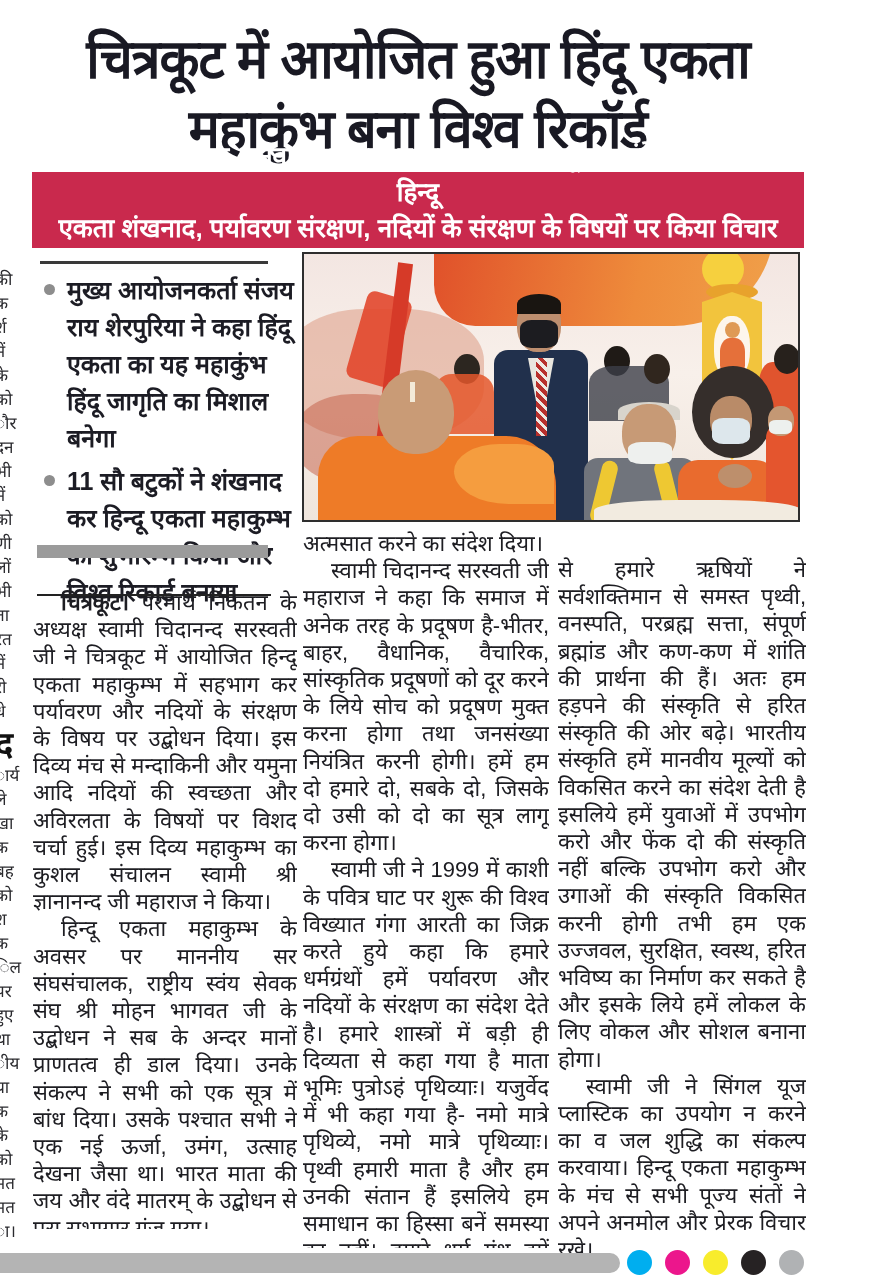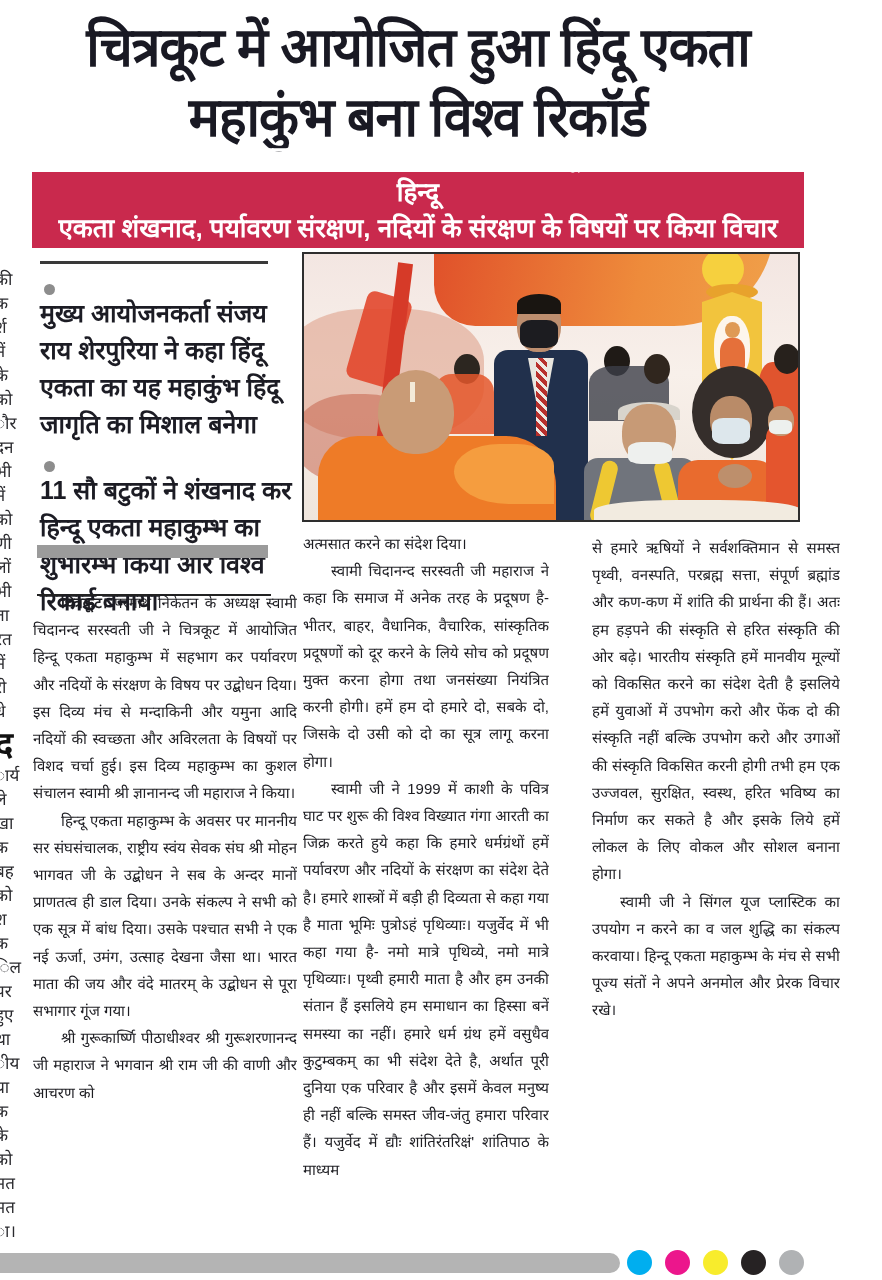--- a/index.html
+++ b/index.html
@@ -14,52 +14,52 @@
     position:absolute;left:0;top:268px;width:26px;height:982px;
     overflow:hidden;
   }
   .frag{
     font-size:17px;line-height:24px;color:#2a2a2e;font-weight:500;
     white-space:nowrap;margin-left:-5px;
   }
   .frag-big{font-size:34px;line-height:40px;font-weight:700;color:#111;}
   
   .headline{
-    position:absolute;left:30px;top:12px;width:776px;text-align:center;
+    position:absolute;left:30px;top:24px;width:776px;text-align:center;
     color:#191923;font-weight:700;letter-spacing:-1px;
   }
   .headline .h-line{font-size:52px;line-height:70px;transform:scaleY(1.05);}
   
   .banner{
     position:absolute;left:32px;top:172px;width:772px;height:76px;
     background:#c9294d;color:#ffffff;text-align:center;
     display:flex;flex-direction:column;justify-content:center;
   }
   .banner .b-line{font-size:26px;line-height:36px;font-weight:700;}
   
   .top-rule{position:absolute;left:40px;top:261px;width:228px;height:3px;background:#3a3a3a;}
   .highlights{position:absolute;left:40px;top:272px;width:258px;}
-  .hl-item{display:flex;margin-bottom:6px;flex-direction:column;}
+  .hl-item{display:flex;margin-bottom:6px;}
   .hl-dot{
     flex:0 0 11px;width:11px;height:11px;border-radius:50%;
     background:#8d8d8d;margin:12px 12px 0 4px;
   }
   .hl-text{font-size:25px;line-height:37px;font-weight:700;color:#1c1c24;}
   .byline-bar{position:absolute;left:37px;top:545px;width:231px;height:13px;background:#9b9b9b;}
   .byline{position:absolute;left:40px;top:564px;width:230px;font-size:21px;font-weight:700;color:#15151d;}
   .byline-rule{position:absolute;left:37px;top:594px;width:234px;height:2px;background:#222;}
   
   .col{
     position:absolute;text-align:justify;
-    font-size:15px;line-height:27.2px;color:#1d1d22;
+    font-size:22px;line-height:27.2px;color:#1d1d22;
     overflow:hidden;
   }
   .col-1{left:33px;top:589px;width:264px;height:640px;}
   .col-2{left:303px;top:530px;width:246px;height:718px;}
-  .col-3{left:558px;top:534px;width:248px;height:718px;margin-left:34px;}
+  .col-3{left:558px;top:556px;width:248px;height:718px;}
   .para{margin:0;text-indent:28px;}
   .para.no-indent{text-indent:0;}
   .para b{font-weight:700;}
   
   .photo{
     position:absolute;left:302px;top:252px;width:498px;height:270px;
     border:2px solid #2e2e2e;box-sizing:border-box;overflow:hidden;
     background:linear-gradient(180deg,#f3e6e2 0%,#f8f0ea 45%,#efe5dc 100%);
   }
   .photo *{position:absolute;}

